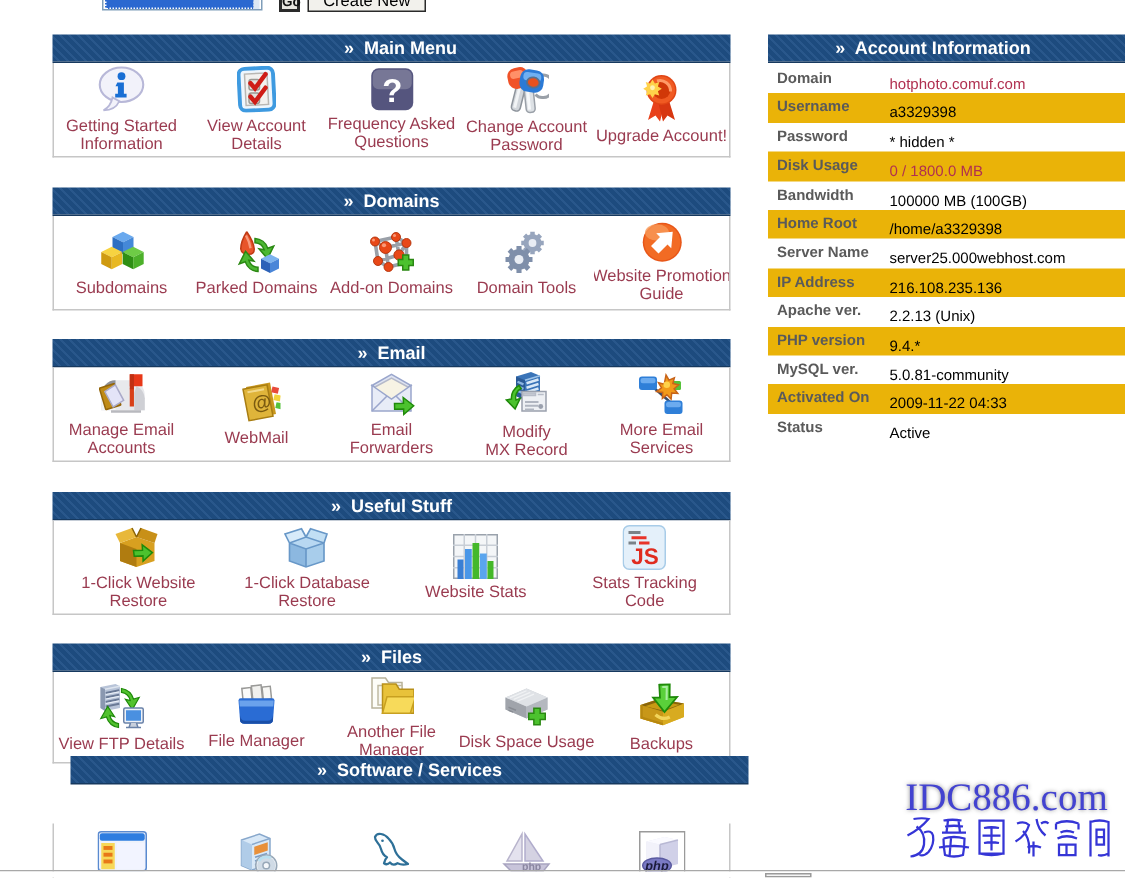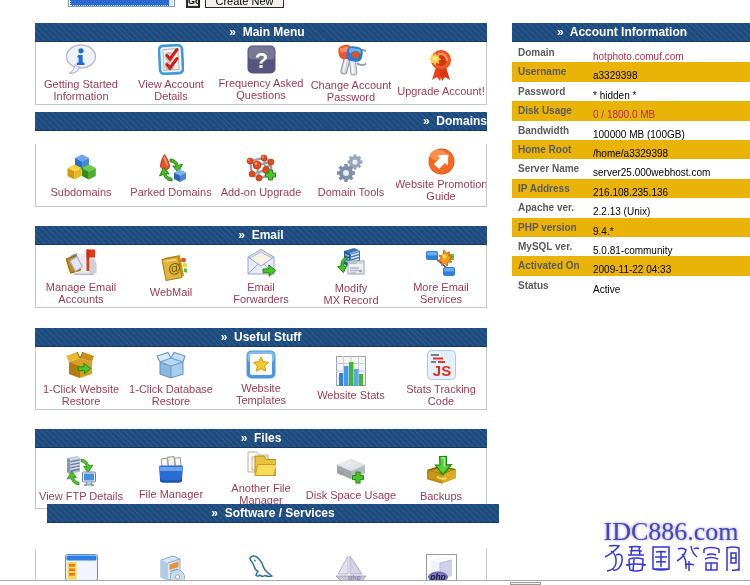--- a/index.html
+++ b/index.html
@@ -79,21 +79,21 @@
 <circle cx="15" cy="11" r="10" fill="#e04515"></circle>
 <circle cx="15" cy="11" r="9" fill="#f05a22"></circle>
 <circle cx="15" cy="11" r="6" fill="#d13808"></circle>
 <path d="M12 5 a7 7 0 0 1 9 7" fill="none" stroke="#ff9a66" stroke-width="2"></path>
 <path d="M9 4 l1.6 2.6 2.9-.9 -.9 2.9 2.6 1.6 -2.6 1.6 .9 2.9 -2.9-.9 -1.6 2.6 -1.6-2.6 -2.9.9 .9-2.9 -2.6-1.6 2.6-1.6 -.9-2.9 2.9.9 z" fill="#ffd24a"></path>
 <circle cx="9" cy="9.5" r="1.6" fill="#fff2b0"></circle>
 </svg>
 <div class="lbl">Upgrade Account!</div>
 </div>
 </div>
-<div class="hdr sect" style="top:112px;text-align:right;">»&nbsp; Domains</div>
+<div class="hdr sect" style="top:125px;">»&nbsp; Domains</div>
 <div class="cont" style="top:144px;height:63px;">
 <div class="cell">
 <svg width="31" height="31" viewBox="0 0 31 31">
 <g>
           <path d="M9 6 L16 2.5 L23 6 L16 9.5 Z" fill="#6aa9ee"></path>
           <path d="M9 6 L9 14 L16 17.5 L16 9.5 Z" fill="#2d6fc2"></path>
           <path d="M23 6 L23 14 L16 17.5 L16 9.5 Z" fill="#4488d8"></path>
         </g>
 <g>
           <path d="M1.5 16 L8.5 12.5 L15.5 16 L8.5 19.5 Z" fill="#f7d341"></path>
@@ -137,21 +137,21 @@
           <circle cx="14" cy="26" r="3"></circle>
           <circle cx="26" cy="23" r="3"></circle>
         </g>
 <g fill="#fa9a78">
           <circle cx="11" cy="11.5" r="1.4"></circle>
           <circle cx="18" cy="5" r="1"></circle>
           <circle cx="4" cy="8" r="1"></circle>
         </g>
 <path d="M24.5 26 h3 v-3 h4 v3 h3 v4 h-3 v3 h-4 v-3 h-3 z" transform="translate(-4,-5)" fill="#4cc22e" stroke="#2a8812"></path>
 </svg>
-<div class="lbl">Add-on Upgrade</div>
+<div class="lbl">Add-on Domains</div>
 </div>
 <div class="cell">
 <svg width="32" height="30" viewBox="0 0 32 30">
 <g fill="#97a5bd">
           <circle cx="20" cy="9" r="6"></circle>
 <g stroke="#97a5bd" stroke-width="3">
             <path d="M20 1.5 V5 M20 13 V16.5 M12.5 9 H16 M24 9 H27.5 M14.7 3.7l2.5 2.5 M22.8 11.8l2.5 2.5 M25.3 3.7l-2.5 2.5 M17.2 11.8l-2.5 2.5"></path>
           </g>
 <circle cx="20" cy="9" r="2.6" fill="#e9edf4"></circle>
         </g>
@@ -265,29 +265,20 @@
 <path d="M15 16 L27 12 L27 24 L15 28 Z" fill="#a8cdeb"></path>
 <path d="M4 12 L1 6 L12 2.5 L15 8 Z" fill="#d8ebfa"></path>
 <path d="M15 8 L18 2.5 L29 6 L27 12 Z" fill="#c2dff4"></path>
 <g stroke="#6898c8" fill="none" stroke-width="1.1">
           <path d="M4 12 L15 8 L27 12 M15 16 L15 28 M4 12 L15 16 L27 12 M4 12 L1 6 L12 2.5 L15 8 M15 8 L18 2.5 L29 6 L27 12 M4 12 v12 l11 4 12-4 v-12"></path>
         </g>
 </svg>
 <div class="lbl">1-Click Database<br>Restore</div>
 </div>
 <div class="cell">
-<svg width="30" height="29" viewBox="0 0 30 29">
-<rect x="0.5" y="0.5" width="29" height="28" rx="5" fill="#4a97dd"></rect>
-<rect x="1.5" y="1.5" width="27" height="11" rx="4.5" fill="#85bce8"></rect>
-<rect x="4" y="4" width="22" height="21" rx="2" fill="#ffffff"></rect>
-<path d="M15 7 l2.3 4.7 5.2.7 -3.8 3.6 .9 5.1 -4.6-2.4 -4.6 2.4 .9-5.1 -3.8-3.6 5.2-.7 z" fill="#f7c82a" stroke="#d89a10"></path>
-</svg>
-<div class="lbl">Website<br>Templates</div>
-</div>
-<div class="cell">
 <svg width="30" height="30" viewBox="0 0 30 30">
 <rect x="0.5" y="0.5" width="29" height="29" fill="#f4f6f8" stroke="#9aa2ac"></rect>
 <g stroke="#c8ced6" stroke-width="1">
           <path d="M0 7.5 H30 M0 15 H30 M0 22.5 H30 M7.5 0 V30 M15 0 V30 M22.5 0 V30"></path>
         </g>
 <rect x="3" y="17" width="4" height="13" fill="#3a7fd4"></rect>
 <rect x="8" y="10" width="4.5" height="20" fill="#4a97e8"></rect>
 <rect x="13" y="6" width="4.5" height="24" fill="#44b82a"></rect>
 <rect x="18" y="13" width="4.5" height="17" fill="#5aa5ee"></rect>
 <rect x="23" y="18" width="4" height="12" fill="#44b82a"></rect>

